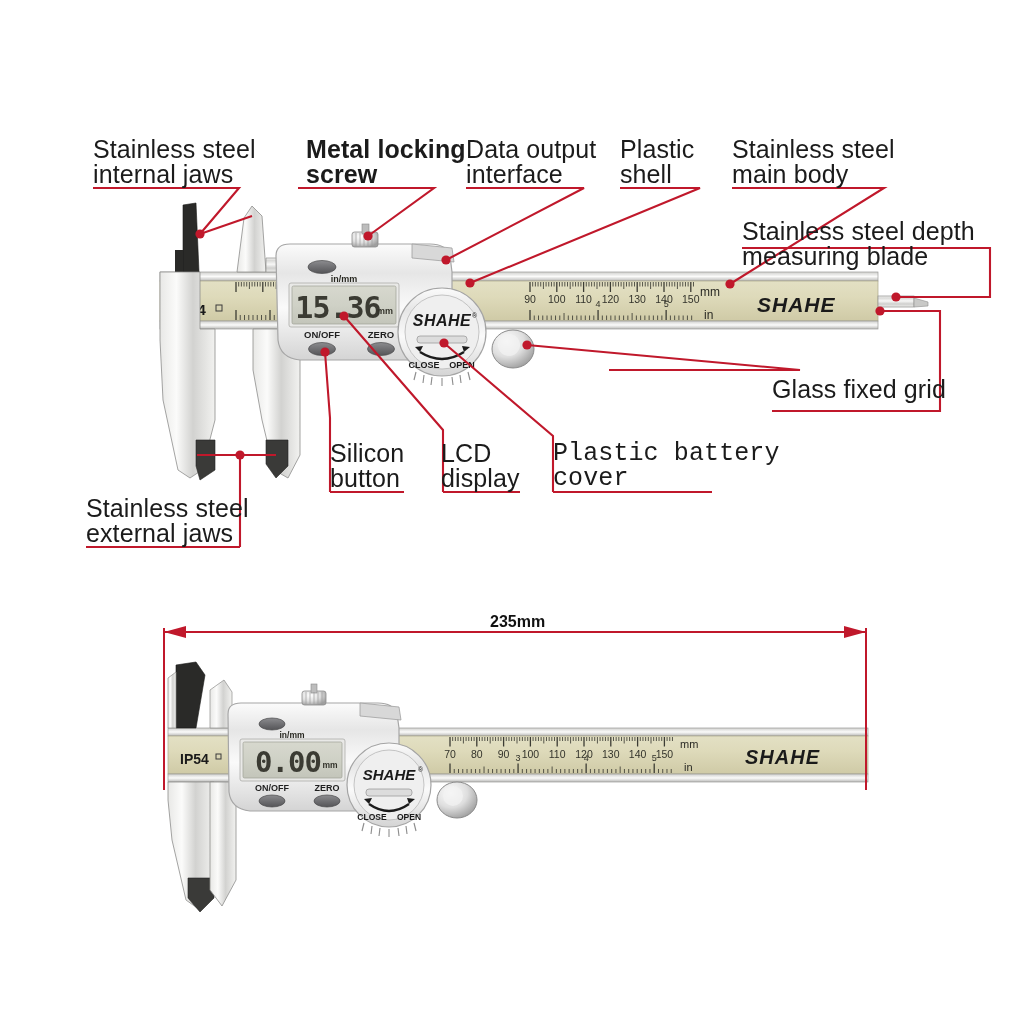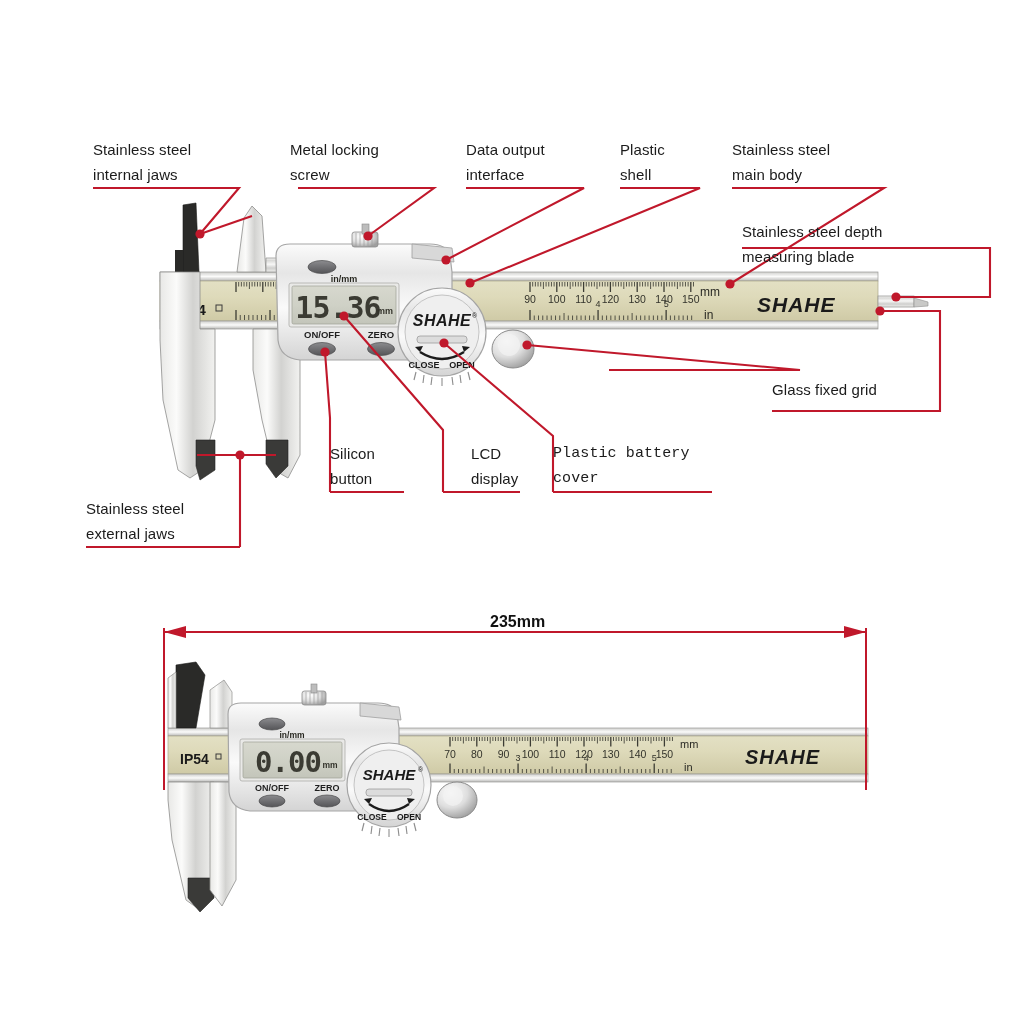--- a/index.html
+++ b/index.html
@@ -12,21 +12,21 @@
   #stage { position: relative; width: 1024px; height: 1024px; }
 
   svg.layer {
     position: absolute; left: 0; top: 0;
     width: 1024px; height: 1024px;
     overflow: visible;
   }
 
   .callout {
     position: absolute;
-    font-size: 15px;
+    font-size: 25px;
     line-height: 25px;
     color: #1b1b1b;
     letter-spacing: 0.1px;
     white-space: pre-line;
     font-family: "Liberation Sans", sans-serif;
   }
   .dimlabel {
     position: absolute;
     font-size: 16px;
     font-weight: bold;
@@ -409,34 +409,34 @@
       <circle cx="527" cy="345" r="4.6"></circle>
       <circle cx="325" cy="352" r="4.6"></circle>
       <circle cx="344" cy="316" r="4.6"></circle>
       <circle cx="444" cy="343" r="4.6"></circle>
       <circle cx="240" cy="455" r="4.6"></circle>
     </g>
   </svg>
 
   <div class="callout" style="left:93px;  top:137px;">Stainless steel
 internal jaws</div>
-  <div class="callout" style="left:290px; top:137px;">Metal locking
+  <div class="callout" style="left:306px; top:137px;font-weight:bold;">Metal locking
 screw</div>
   <div class="callout" style="left:466px; top:137px;">Data output
 interface</div>
   <div class="callout" style="left:620px; top:137px;">Plastic
 shell</div>
   <div class="callout" style="left:732px; top:137px;">Stainless steel
 main body</div>
   <div class="callout" style="left:742px; top:196px;margin-top:23px;">Stainless steel depth
 measuring blade</div>
   <div class="callout" style="left:772px; top:377px;">Glass fixed grid</div>
   <div class="callout" style="left:330px; top:441px;">Silicon
 button</div>
-  <div class="callout" style="left:447px; top:441px;padding-left:24px;">LCD
+  <div class="callout" style="left:417px; top:441px;padding-left:24px;">LCD
 display</div>
   <div class="callout" style="left:553px; top:441px;font-family:Liberation Mono, monospace;">Plastic battery
 cover</div>
   <div class="callout" style="left:86px;  top:496px;">Stainless steel
 external jaws</div>
 
   <svg class="layer">
 
     <g>
       <rect x="168" y="728" width="700" height="8" fill="url(#railTop)" stroke="#9a9a98" stroke-width="0.7"></rect>

